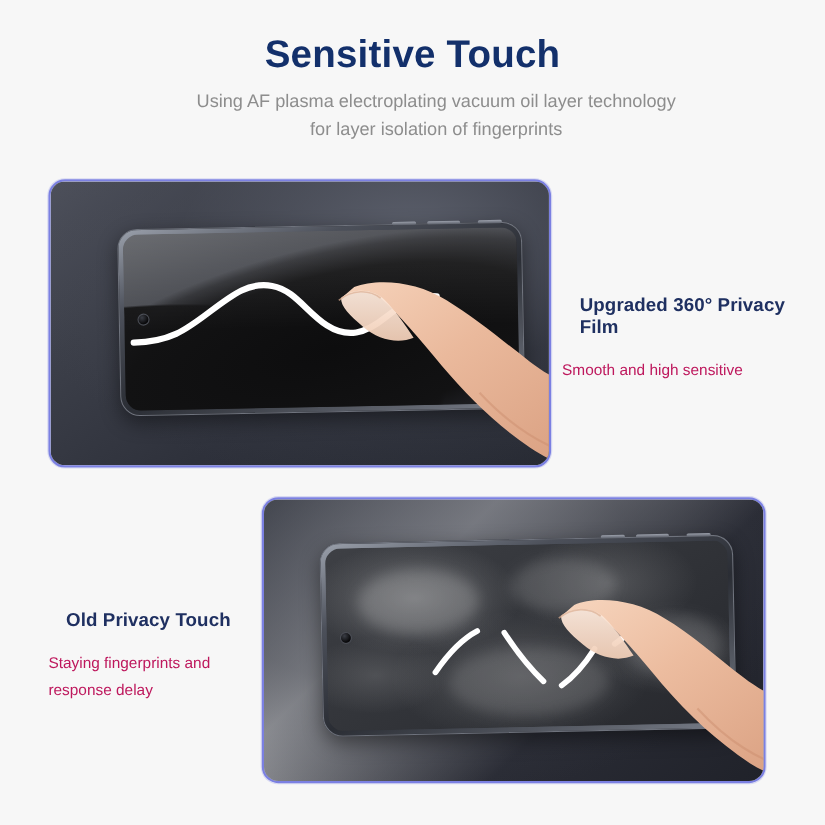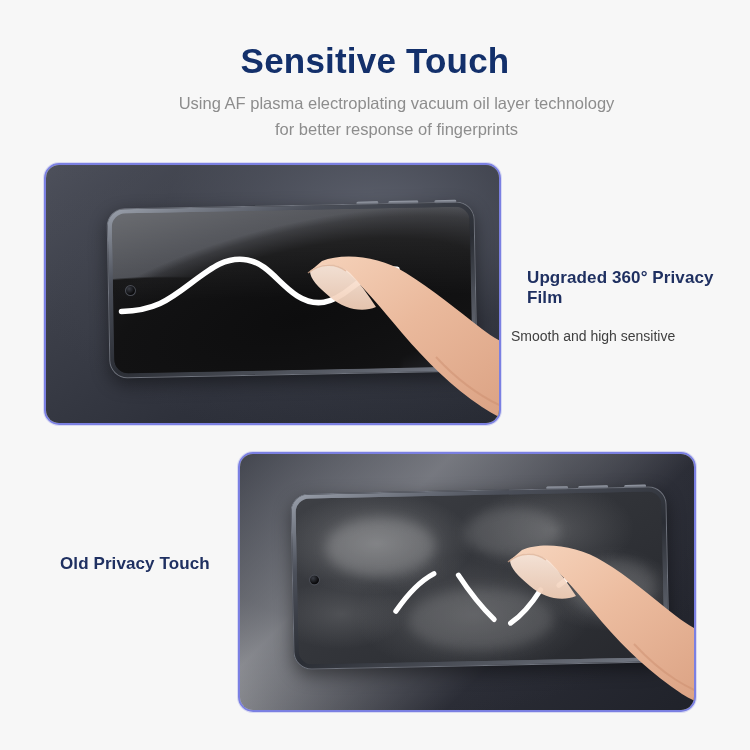--- a/index.html
+++ b/index.html
@@ -6,21 +6,21 @@
   body{
     width:750px;height:750px;
     background:#f7f7f7;
     font-family:"Liberation Sans", sans-serif;
     overflow:hidden;
     position:relative;
   }
   .stage{position:absolute;inset:0;}
 
   
-  .header{position:absolute;left:0;right:0;top:41px;text-align:center;}
+  .header{position:absolute;left:0;right:0;top:30px;text-align:center;}
   .title{
     font-size:35px;font-weight:bold;color:#13306b;
     letter-spacing:.2px;line-height:1.15;margin:0;
   }
   .subtitle{
     margin:10px 0 0 0;font-size:16.5px;color:#8d8d8d;
     line-height:1.55;font-weight:normal;
   }
   .subtitle span{display:block;padding-left:43px;}
 
@@ -110,36 +110,36 @@
 
   
   .hand{position:absolute;pointer-events:none;}
 
   
   .annot{position:absolute;}
   .annot h3{
     margin:16px;font-size:17px;font-weight:bold;color:#1f3061;letter-spacing:.1px;
   }
   .annot p{
-    margin:14px 0 0 0;font-size:14px;color:#404040;line-height:1.75;
+    margin:14px 0 0 0;font-size:14px;color:#be185d;line-height:1.75;
   }
   .annot p span{display:block;}
   #annot-upgraded{left:511px;top:252px;}
   #annot-old{left:44px;top:538px;}
 </style>
 </head>
 <body>
 
 <div class="stage">
 
   <div class="header">
     <h1 class="title">Sensitive Touch</h1>
     <p class="subtitle">
       <span>Using AF plasma electroplating vacuum oil layer technology</span>
-      <span>for better response of fingerprints</span>
+      <span>for layer isolation of fingerprints</span>
     </p>
   </div>
 
   <div class="panel" id="panel-top">
     <div class="panel-bg"></div>
 
     <div class="phone" id="phone-top">
       <div class="bezel"></div>
 
       <div class="screen clean">
@@ -237,15 +237,19 @@
 
   <div class="annot" id="annot-upgraded">
     <h3>Upgraded 360° Privacy Film</h3>
     <p>
       <span>Smooth and high sensitive</span>
     </p>
   </div>
 
   <div class="annot" id="annot-old">
     <h3>Old Privacy Touch</h3>
+    <p>
+      <span>Staying fingerprints and</span>
+      <span>response delay</span>
+    </p>
   </div>
 
 </div>
 
 </body></html>

